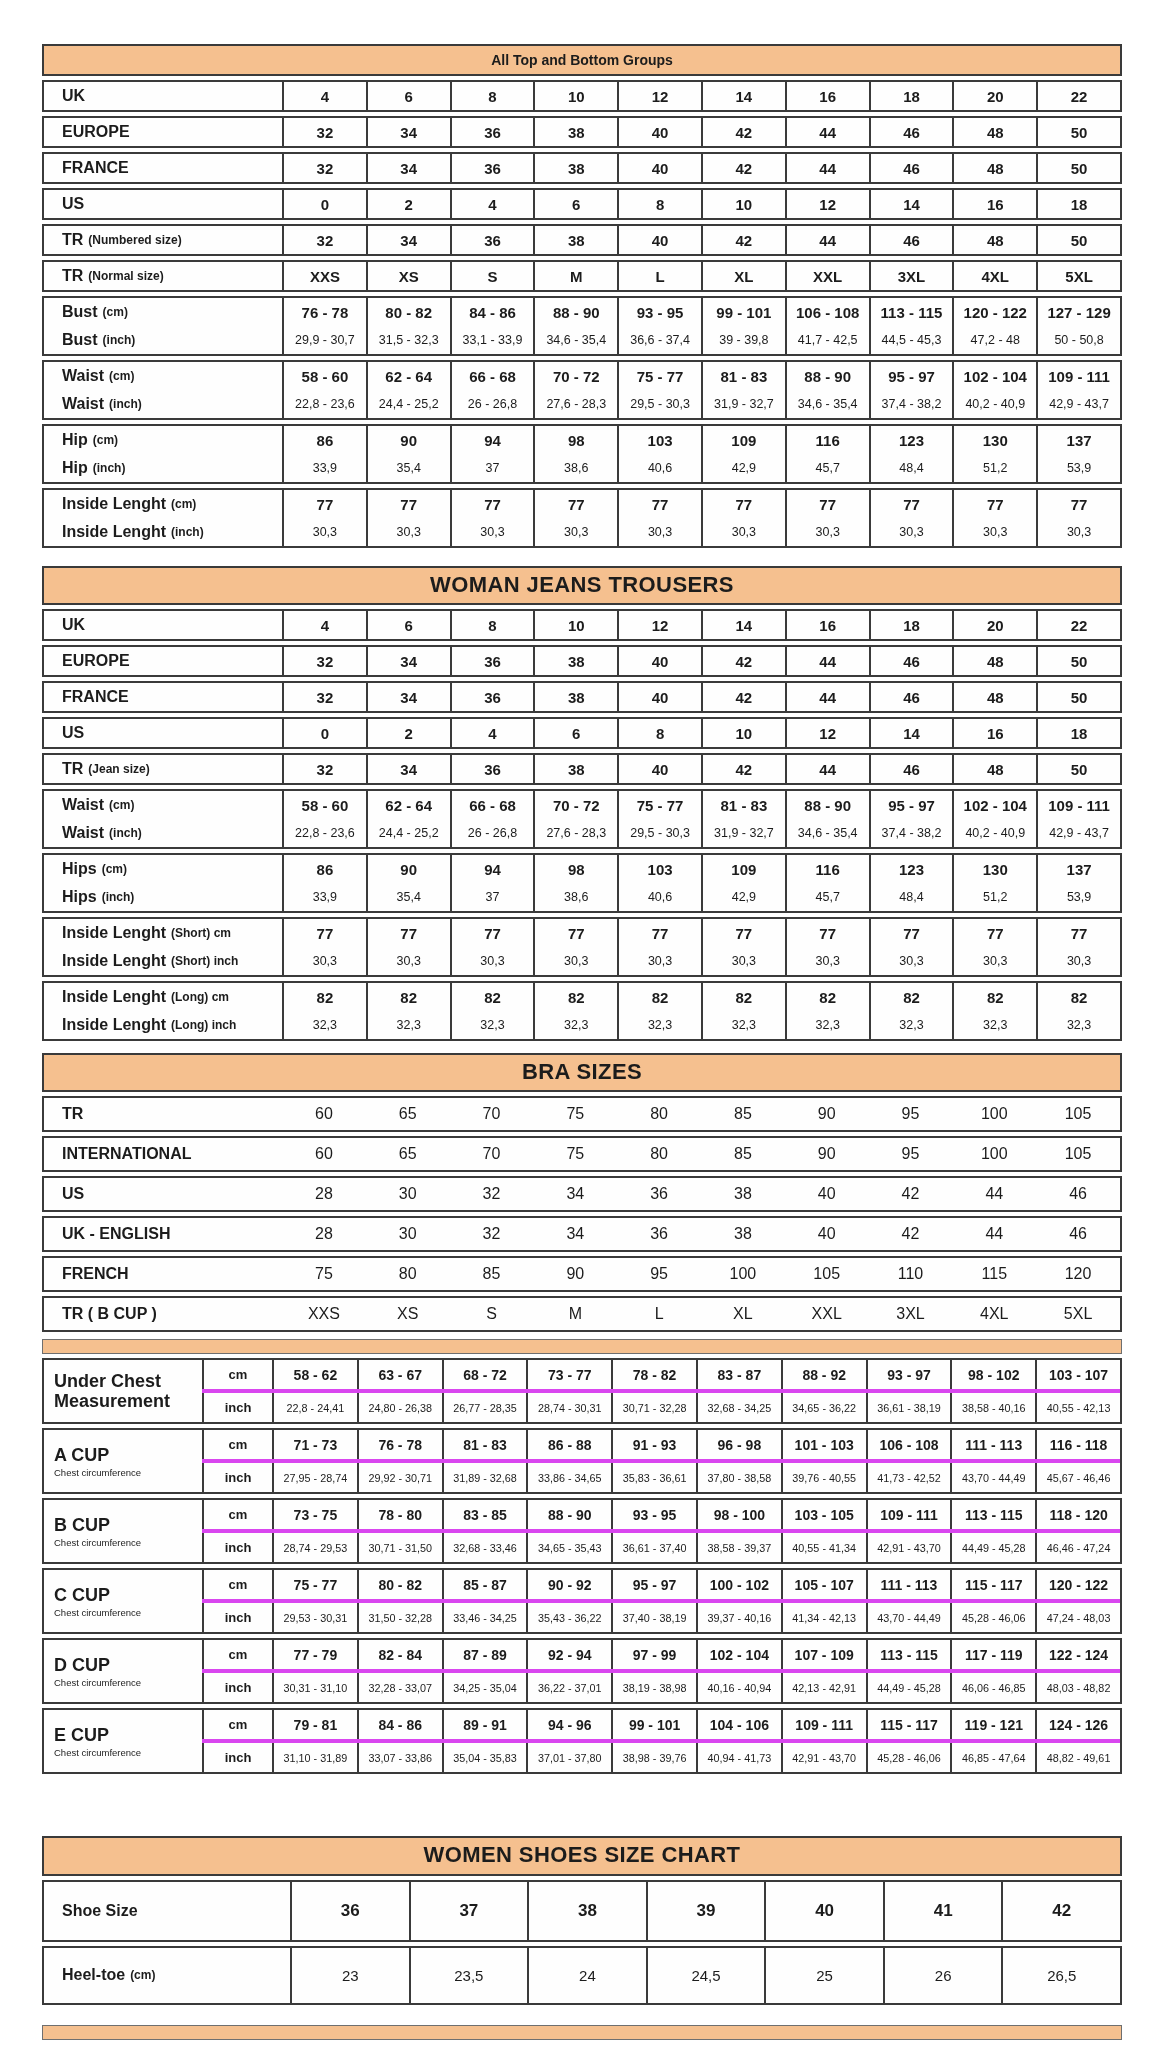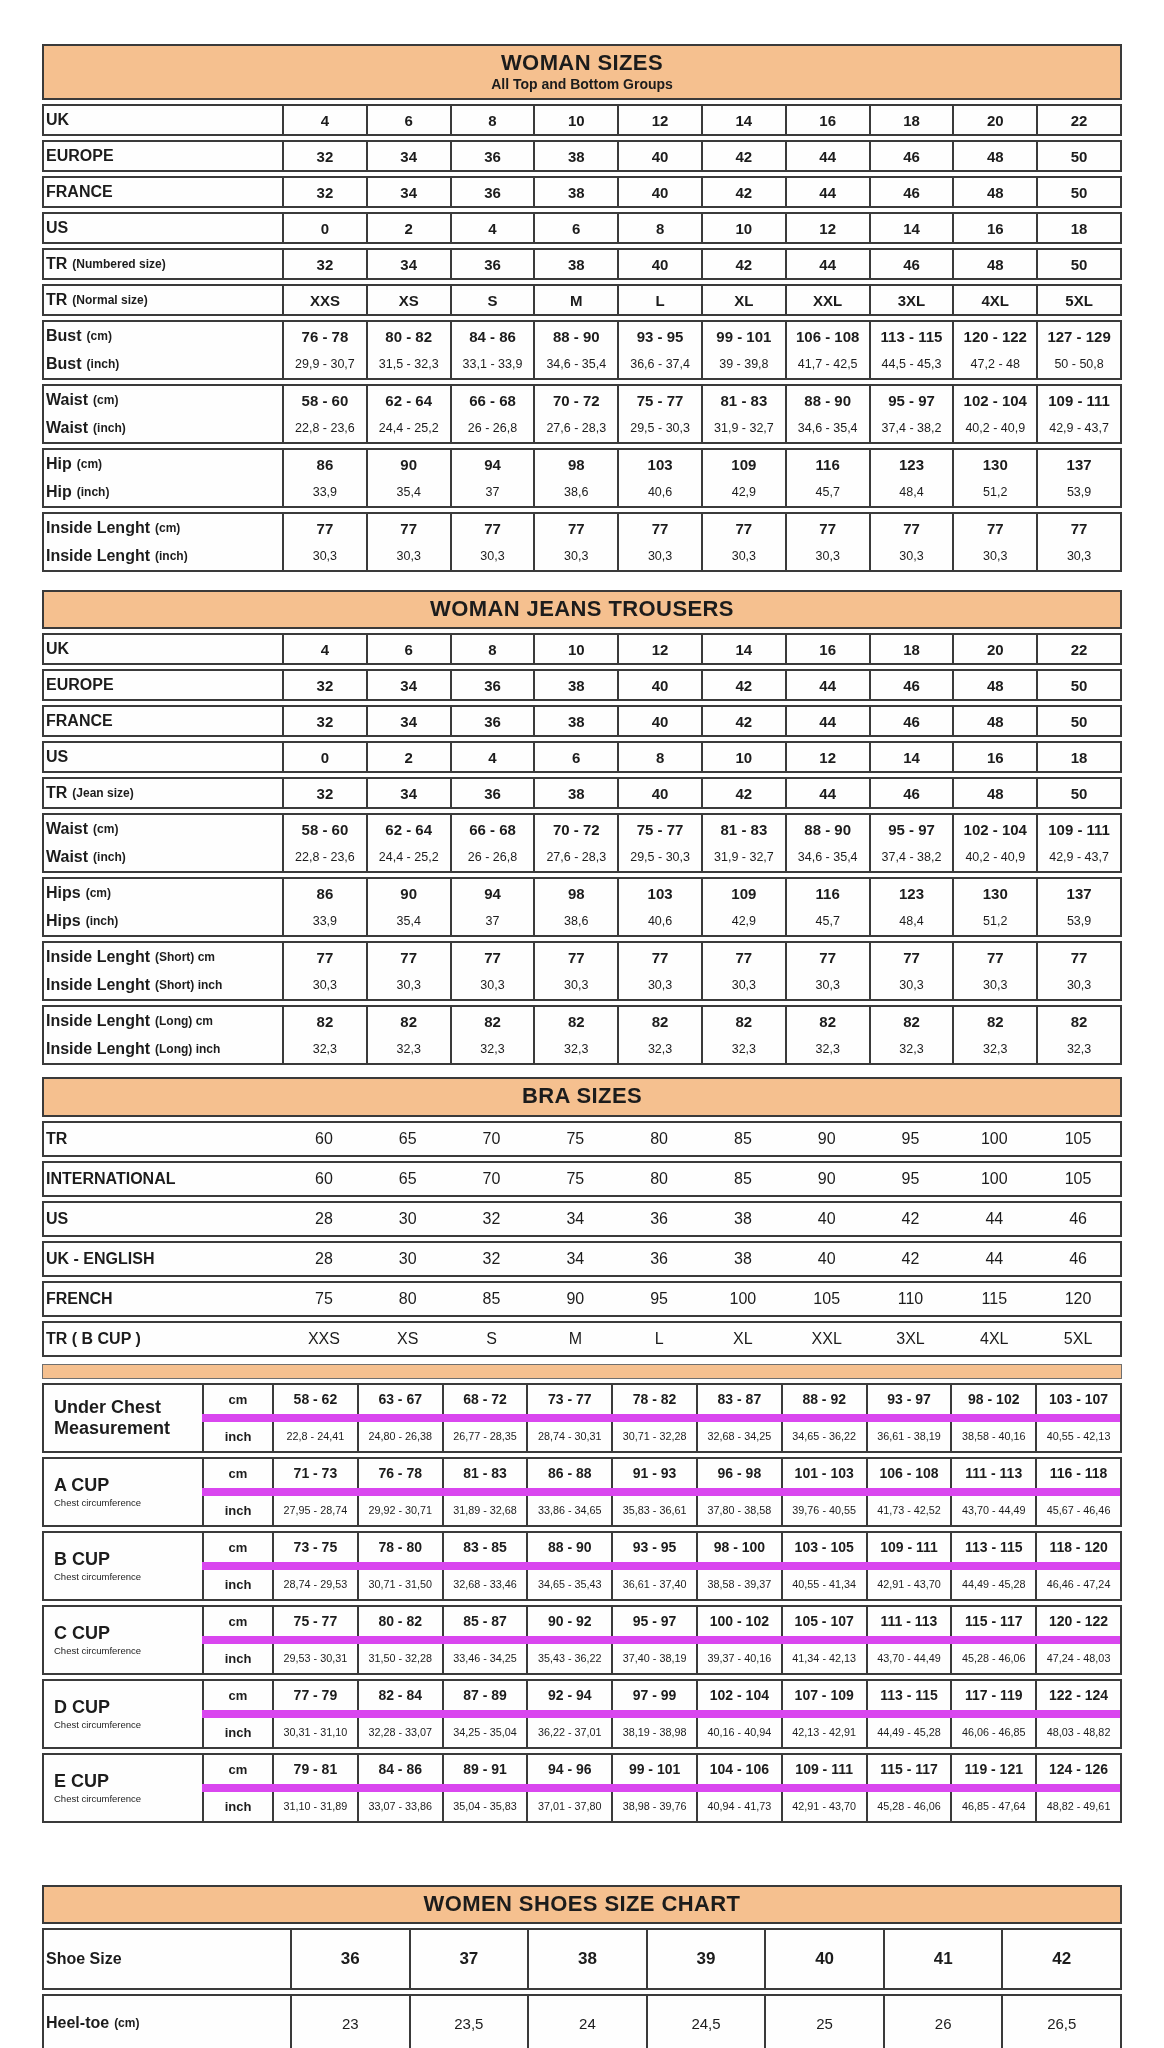--- a/index.html
+++ b/index.html
@@ -6,35 +6,35 @@
   body{width:1164px;font-family:"Liberation Sans",sans-serif;color:#1c1c1c;}
   .sheet{position:relative;width:1164px;height:2048px;background:#fff;overflow:hidden;}
   .wrap{padding:44px 42px 0 42px;}
   section.tbl{display:block;}
   .thead{background:#f5c08f;border:2px solid #3a3a3a;text-align:center;padding:5px 0 6px 0;}
   .thead .t{font-size:22px;font-weight:700;letter-spacing:0.4px;line-height:1.1;}
   .thead .s{font-size:14px;font-weight:700;margin-top:1px;}
   .group{border:2px solid #3a3a3a;margin-top:4px;background:#fefefe;}
   .row{display:flex;align-items:stretch;height:28px;}
   .cell{display:flex;align-items:center;justify-content:center;min-width:0;}
-  .lbl{width:238px;flex:0 0 238px;justify-content:flex-start;padding-left:2px;box-sizing:border-box;font-weight:700;font-size:16px;white-space:nowrap;}
+  .lbl{width:238px;flex:0 0 238px;justify-content:flex-start;padding-left:18px;box-sizing:border-box;font-weight:700;font-size:16px;white-space:nowrap;}
   .lbl .note{font-size:12px;font-weight:700;margin-left:5px;}
   .val{flex:1 1 0;border-left:2px solid #3a3a3a;font-size:15px;font-weight:700;white-space:nowrap;}
   .row.sm .val{font-size:12.5px;font-weight:400;}
   
   .band .row{height:32px;}
   .band .val{border-left:none;font-weight:400;font-size:16px;}
   
   .cup{display:flex;align-items:stretch;}
   .cuplbl{width:158px;flex:0 0 158px;box-sizing:border-box;display:flex;flex-direction:column;justify-content:center;padding:3px 4px 3px 10px;}
   .cuplbl .m{font-weight:700;font-size:18px;line-height:1.15;}
   .cuplbl .sub{font-size:9.5px;font-weight:400;margin-top:2px;}
   .cupright{flex:1 1 0;display:flex;flex-direction:column;min-width:0;}
   .cuprow{display:flex;height:29px;}
-  .cuprow + .cuprow{border-top:8px solid #d946ef;}
+  .cuprow + .cuprow{border-top:4px solid #d946ef;}
   .unit{width:68px;flex:0 0 68px;border-left:2px solid #3a3a3a;font-weight:700;font-size:13px;display:flex;align-items:center;justify-content:center;}
   .cuprow .val{font-size:14px;font-weight:700;}
   .cuprow.inch .val{font-size:10.8px;font-weight:400;}
   .sep{height:13px;background:#f5c08f;border:1px solid #6f6f6f;margin:7px 0 3px 0;}
   
   #jeans-sec{margin-top:18px;}
   #bra-sec{margin-top:12px;}
   #shoes-sec{margin-top:62px;}
   
   #shoes-body .lbl{width:246px;flex:0 0 246px;}
@@ -45,21 +45,20 @@
   .bottom-bar{margin-top:20px;height:13px;background:#f5c08f;border:1px solid #6f6f6f;}
 </style>
 </head>
 <body>
 
 <div class="sheet">
   <div class="wrap">
 
     <section class="tbl" id="woman-sec">
       <div class="thead">
-        <div class="t">WOMAN SIZES</div>
         <div class="s">All Top and Bottom Groups</div>
       </div>
       <div id="ws-body">
           <div class="group">
             <div class="row">
               <div class="cell lbl">
                 <span class="m">UK</span>
               </div>
               <div class="cell val">4</div>
               <div class="cell val">6</div>

